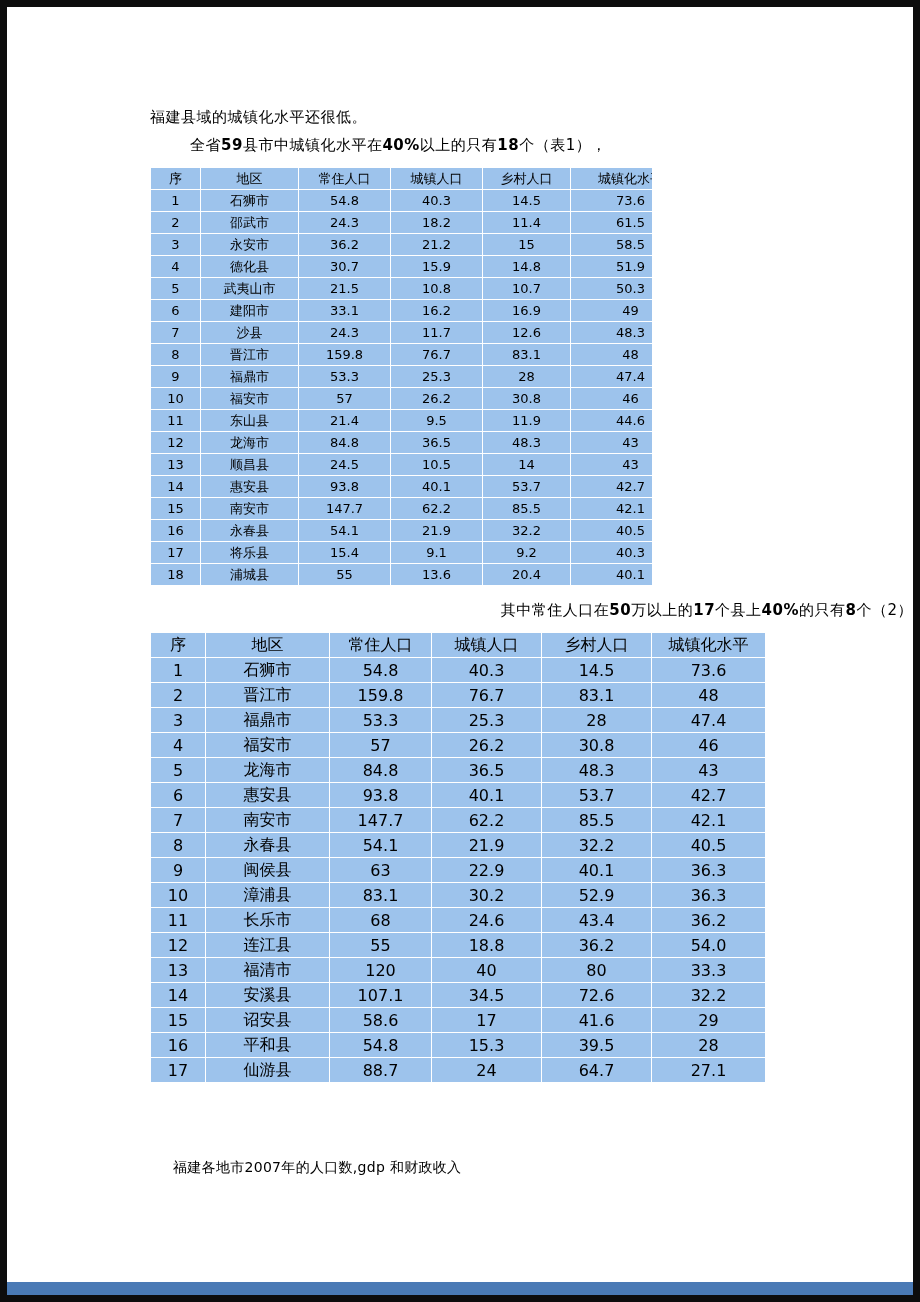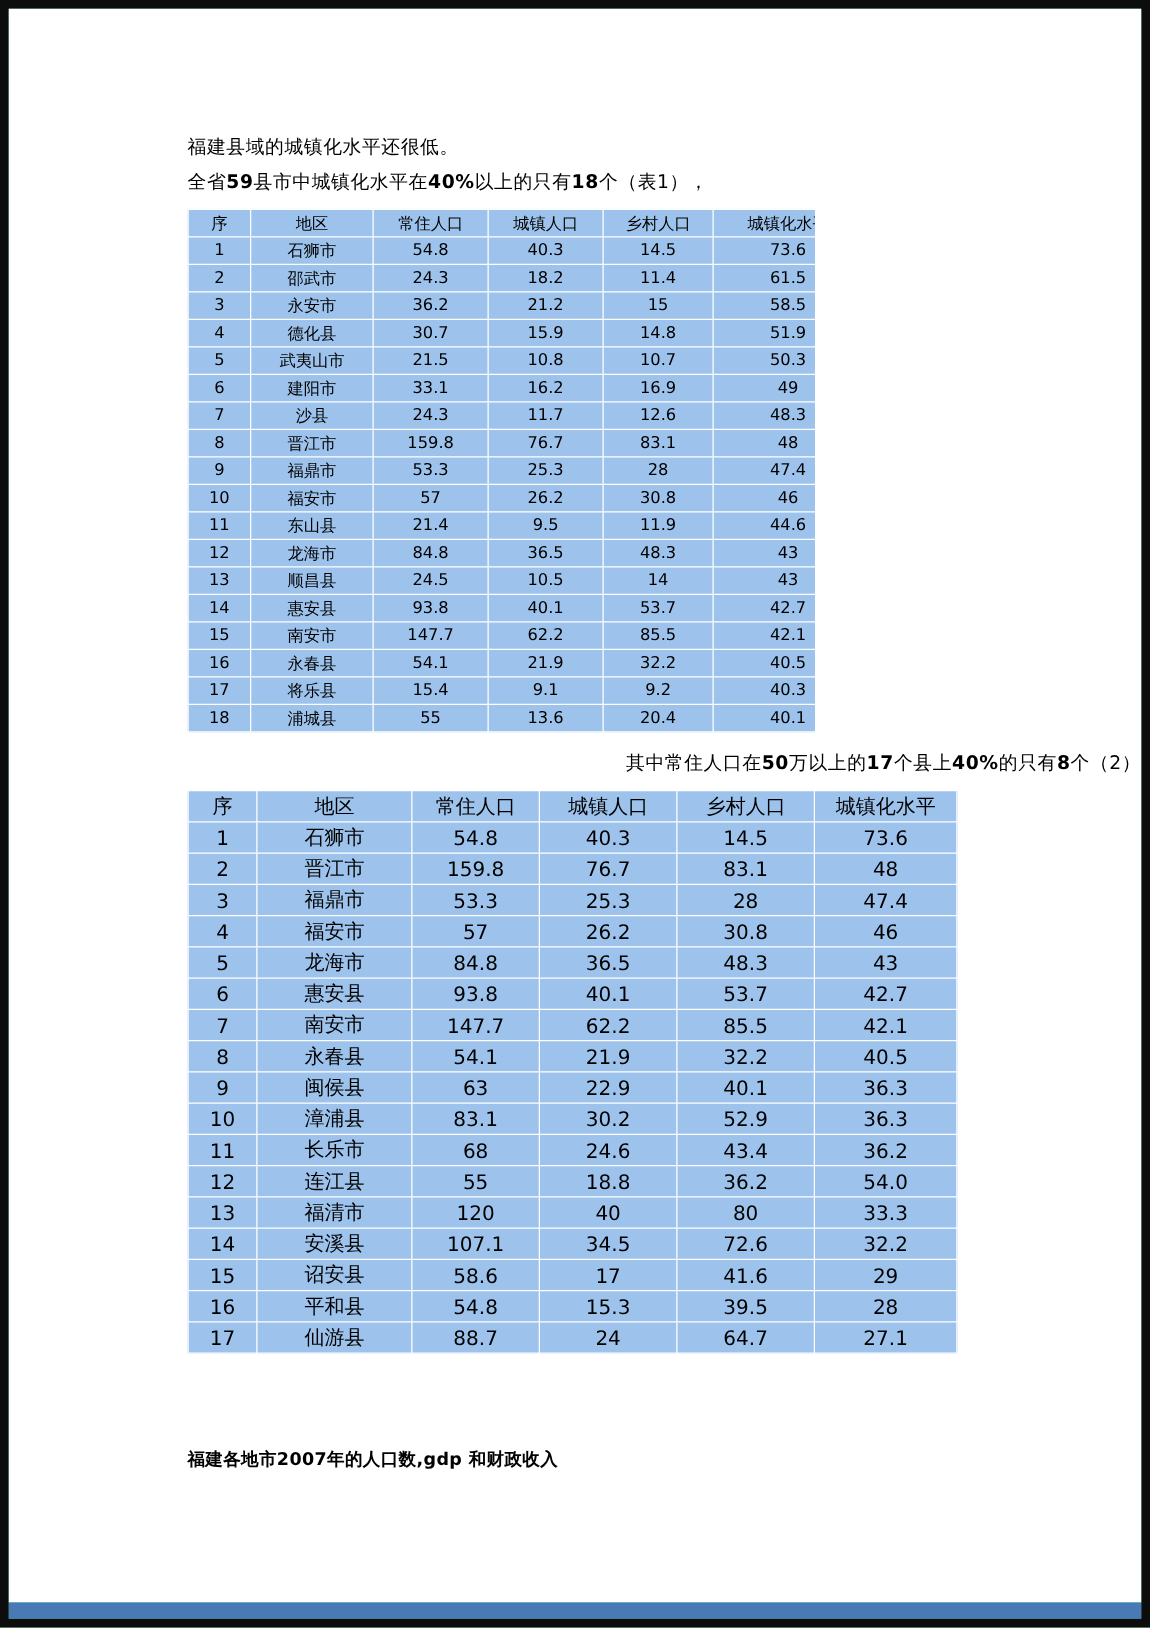--- a/index.html
+++ b/index.html
@@ -10,48 +10,49 @@
     font-family: "DejaVu Sans", "Liberation Sans", sans-serif;
     color: #000;
   }
   .frame {
     width: 906px;
     height: 1288px;
     border: 7px solid #0d0d0d;
     box-sizing: content-box;
     display: flex;
     flex-direction: column;
-    background: #22c55e;
+    background: #737373;
   }
   .page {
     flex: 1;
     background: #ffffff;
     overflow: hidden;
     padding: 100px 0 0 143px;
     box-sizing: border-box;
   }
   .bottom-bar {
     height: 13px;
     width: 100%;
   }
   p { margin: 0; }
   .para {
     font-size: 15px;
     line-height: 20px;
     letter-spacing: 0.5px;
   }
   .para b, .para .seg-bold { font-weight: bold; }
   #line1 { margin-bottom: 8px; }
-  #line2 { margin-bottom: 12px; }
+  #line2 { margin-bottom: 12px; margin-left: 40px; }
   #line3 { margin-top: 14px; margin-bottom: 12px; text-align: right; }
   #footer-text {
     margin-top: 76px;
     font-size: 14px;
-    font-weight: bold;
+    font-weight: normal;
     letter-spacing: 0.3px;
+    margin-left: 23px;
   }
   .tbl {
     border-collapse: collapse;
     table-layout: fixed;
     background: var(--cell-blue, #9dc3ec);
     border: 1px solid #b3b3b3;
   }
   .tbl td, .tbl th {
     border: 1px solid #ffffff;
     background: var(--cell-blue, #9dc3ec);

